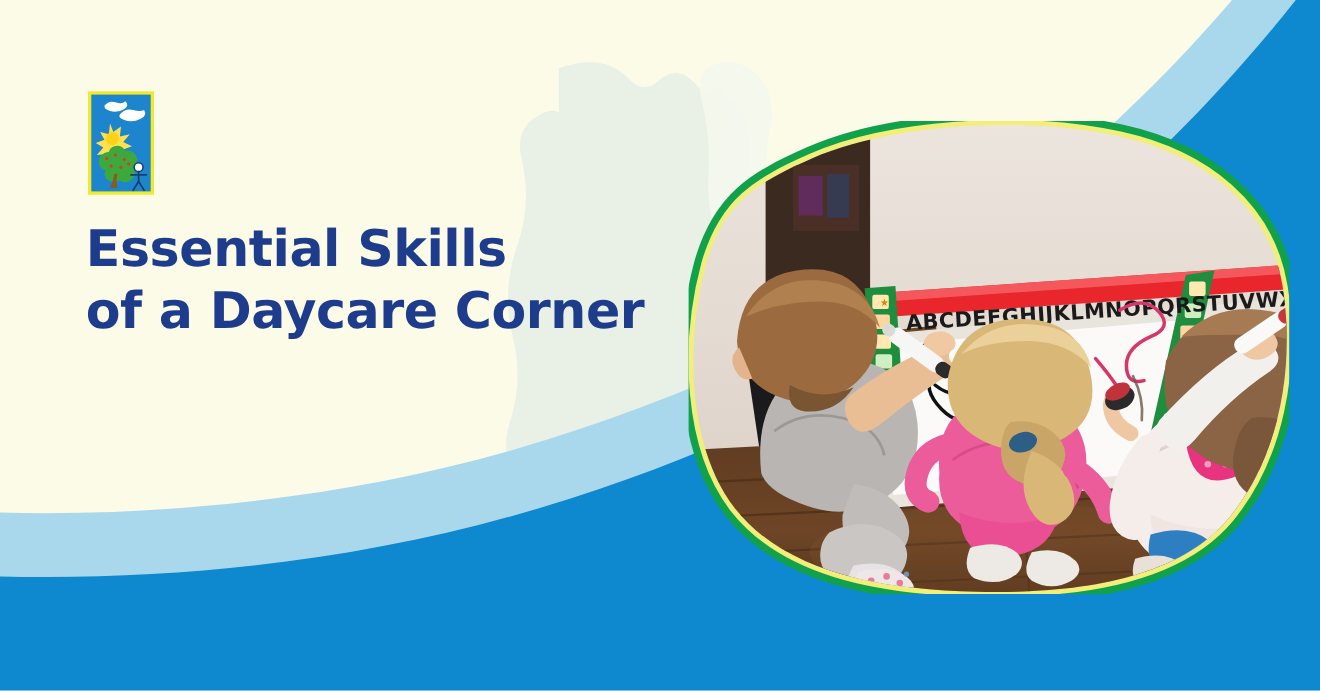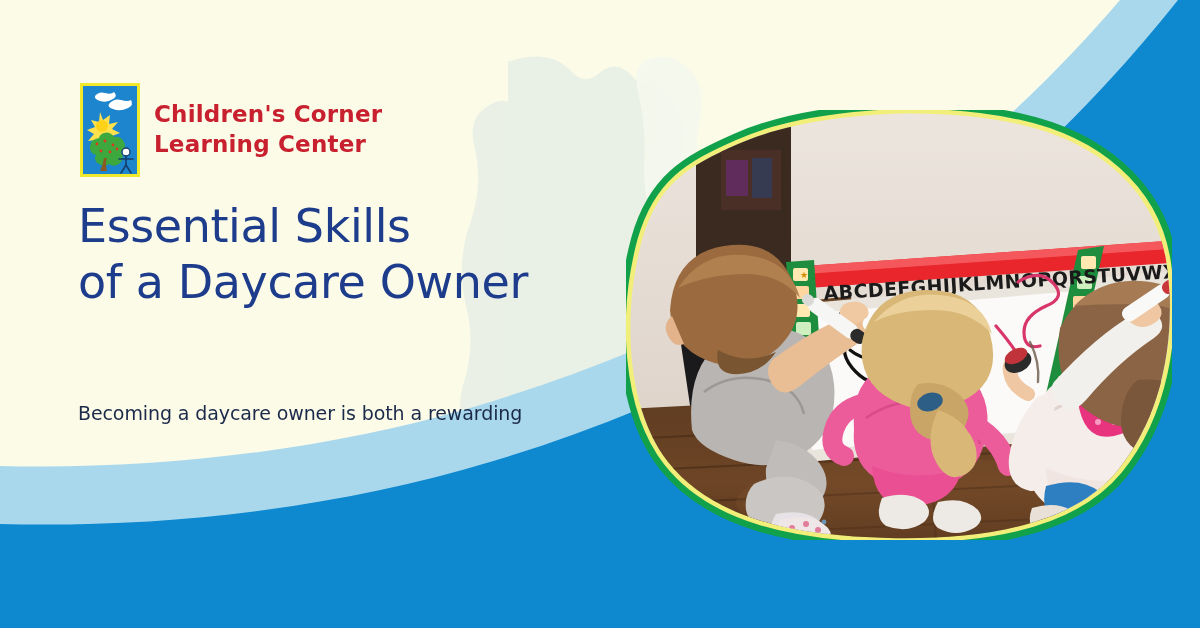--- a/index.html
+++ b/index.html
@@ -49,21 +49,21 @@
   }
   .logo-text .l2 { display:block; }
 
   
   .headline {
     position:absolute;
     left:78px; top:198px;
     width:560px;
     color:#1E3C8C;
     font-family:"DejaVu Sans", sans-serif;
-    font-weight:normal;
+    font-weight:bold;
     font-size:46px;
     line-height:1.22;
     letter-spacing:-0.4px;
   }
   .headline span { display:block; }
 
   
   .subtitle {
     position:absolute;
     left:78px; top:398px;
@@ -156,33 +156,28 @@
           <g stroke="#163E6E" stroke-width="1.6" fill="none" stroke-linecap="round">
             <circle cx="43" cy="66" r="4" fill="#FFFFFF" stroke="#163E6E" stroke-width="1.4"></circle>
             <path d="M43 70 L43 79"></path>
             <path d="M36 73 L50 73"></path>
             <path d="M43 79 L38 87"></path>
             <path d="M43 79 L48 87"></path>
           </g>
         </svg>
       </div>
     </div>
-    <div class="logo-text">
-      <span class="l1">Children's Corner</span>
-      <span class="l2">Learning Center</span>
-    </div>
   </div>
 
   <h1 class="headline">
     <span>Essential Skills</span>
-    <span>of a Daycare Owner</span>
+    <span>of a Daycare Corner</span>
   </h1>
 
   <p class="subtitle">
-    <span>Becoming a daycare owner is both a rewarding</span>
   </p>
 
   <div class="photo-wrap">
     <svg class="photo-svg" viewBox="0 0 546 430">
       <defs>
         <path id="blobPath" d="M112 34
              C 180 4, 300 -6, 392 14
              C 470 31, 528 78, 540 150
              C 552 226, 536 306, 492 360
              C 446 416, 356 430, 262 428

